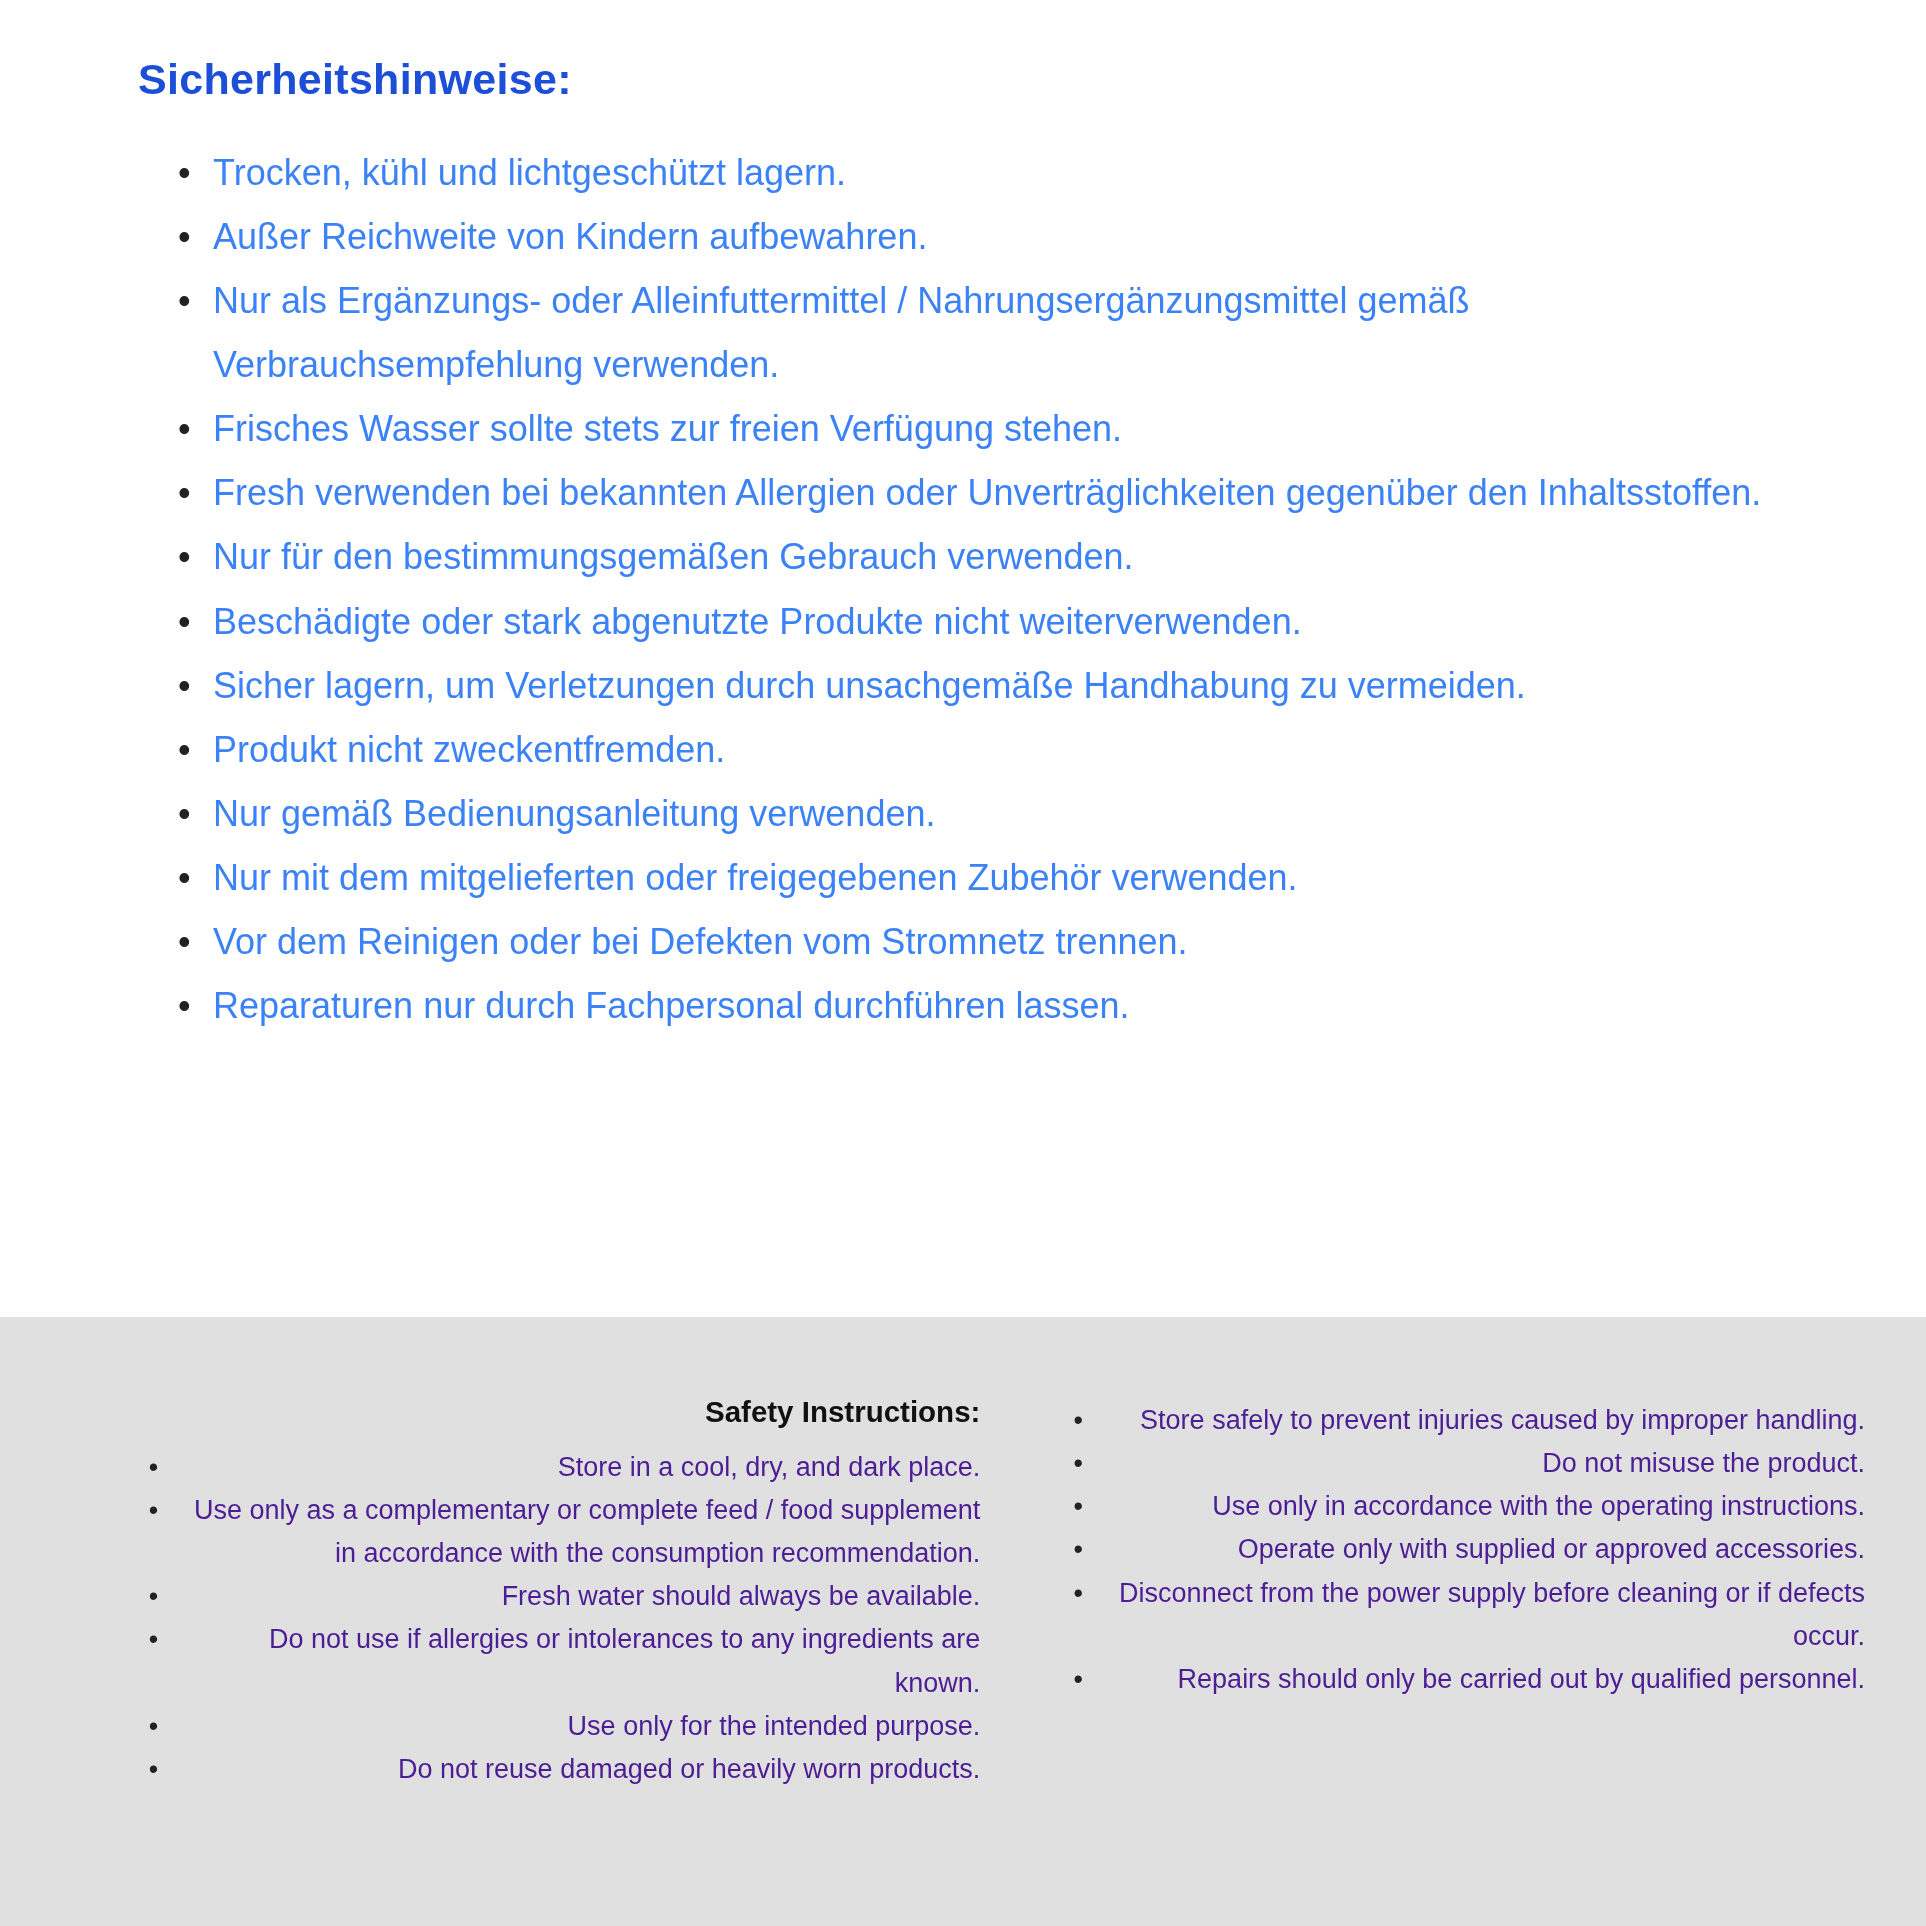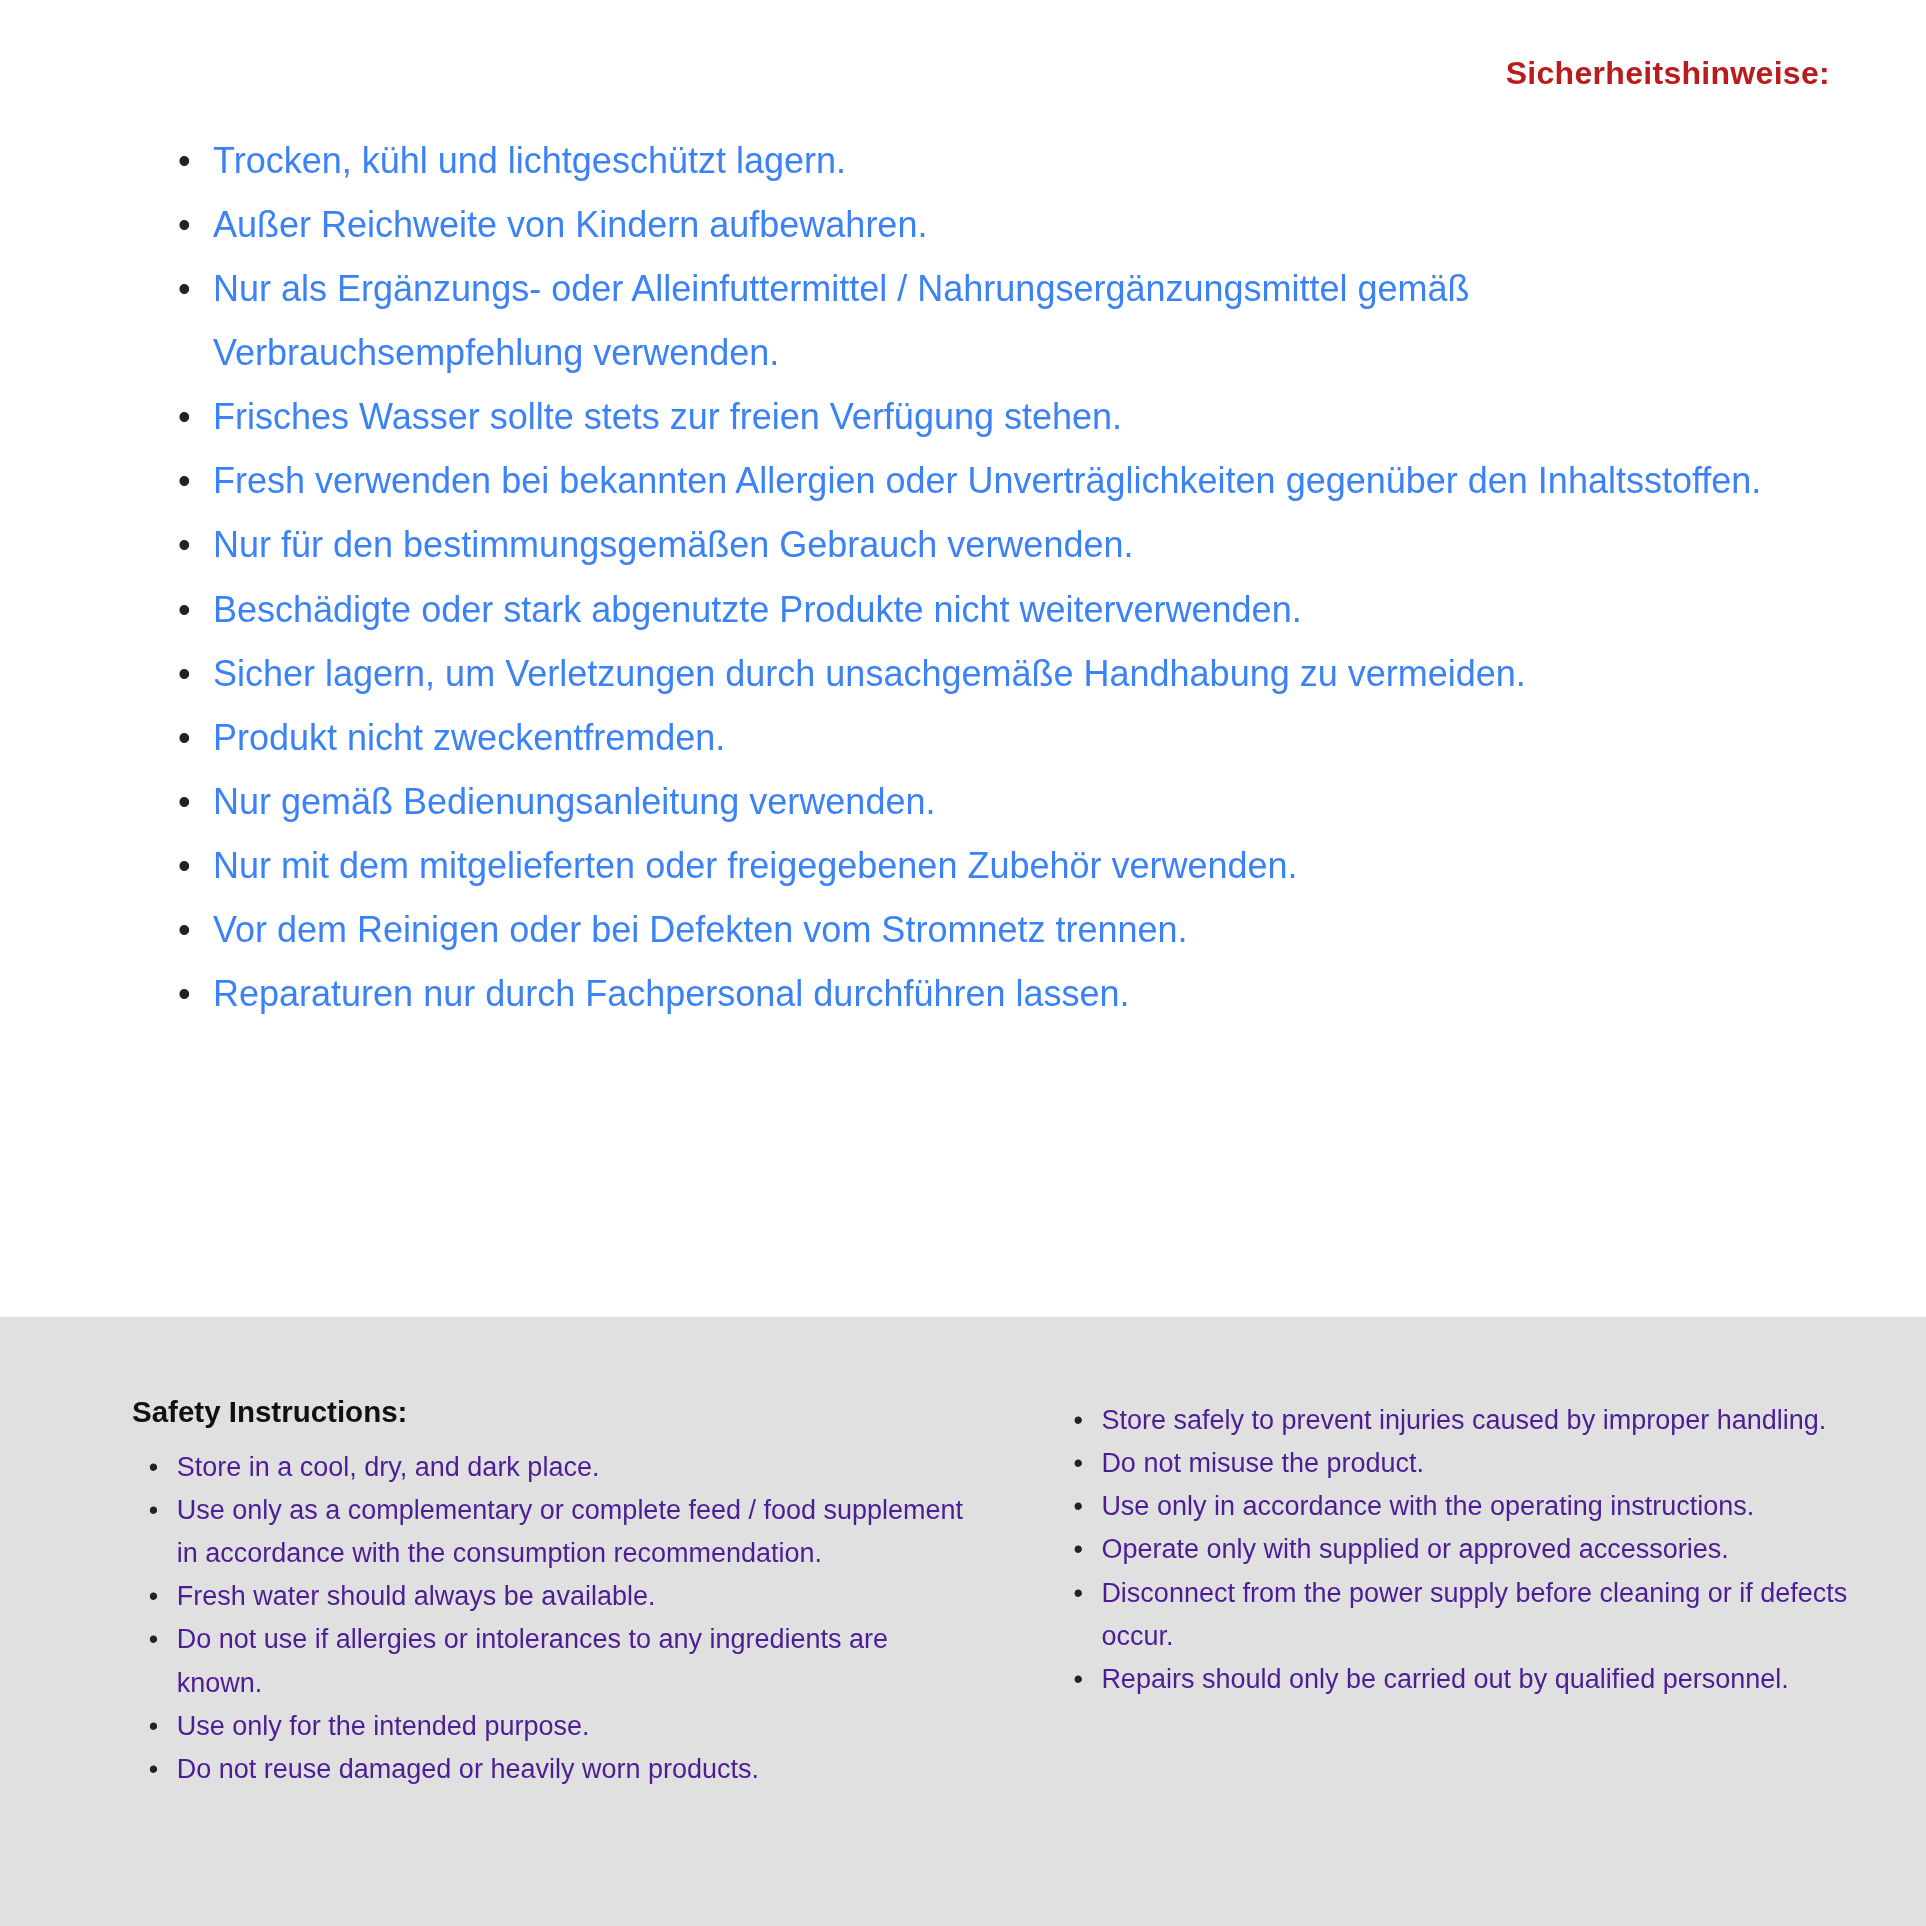--- a/index.html
+++ b/index.html
@@ -17,25 +17,24 @@
     color: #1f1f1f;
   }
 
   
   .german-section {
     box-sizing: border-box;
     padding: 55px 96px 0 138px;
   }
   .german-title {
     margin: 0 0 37px 0;
-    font-size: 32px;
+    font-size: 43px;
     font-weight: 700;
-    color: #b91c1c;
+    color: #1d4ed8;
     letter-spacing: 0.3px;
-    text-align: right;
   }
   .german-list {
     list-style: none;
     margin: 0;
     padding: 0 0 0 40px;
   }
   .german-list li {
     position: relative;
     padding-left: 35px;
     font-size: 36px;
@@ -57,20 +56,21 @@
     top: 1317px;
     width: 1926px;
     height: 609px;
     background: #e0e0e0;
     box-sizing: border-box;
     padding: 78px 61px 0 132px;
   }
   .english-columns {
     display: flex;
     gap: 93px;
+    text-align: right;
   }
   .col-left { width: 867px; }
   .col-right { width: 809px; padding-top: 3.9px; }
   .english-title {
     margin: 0 0 16.7px 0;
     font-size: 29.5px;
     font-weight: 700;
     color: #111111;
   }
   .english-list {

